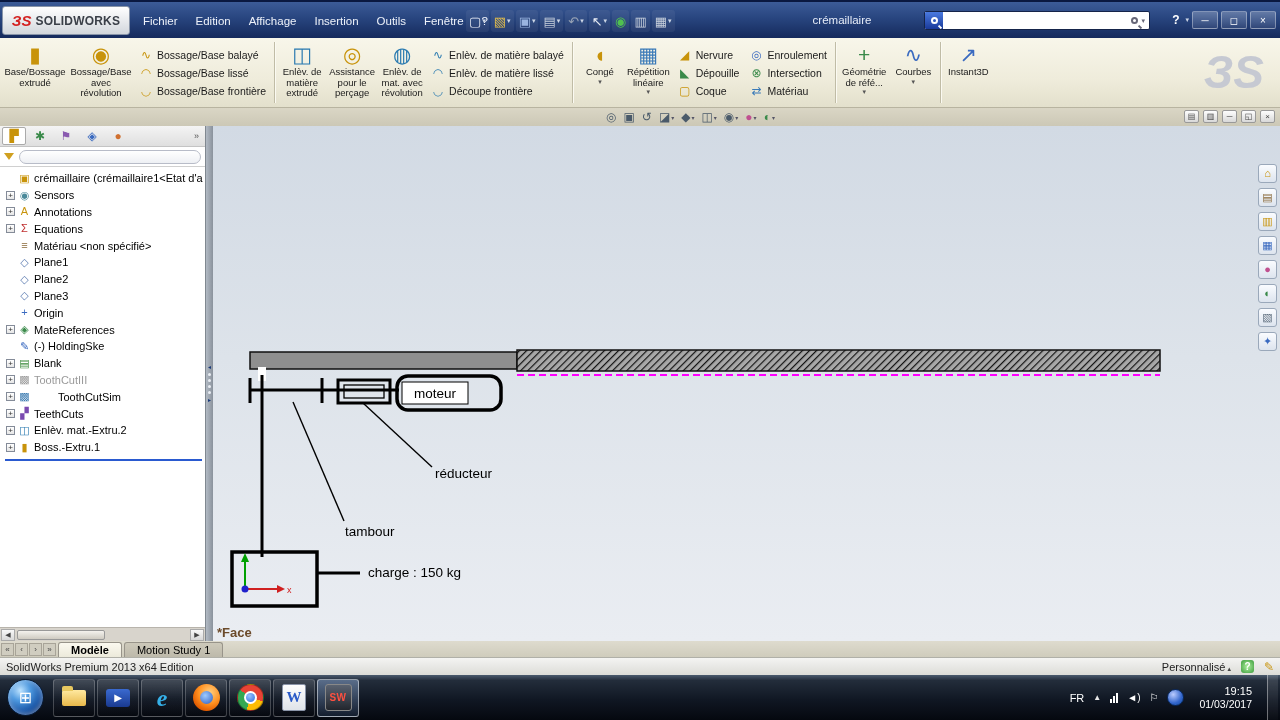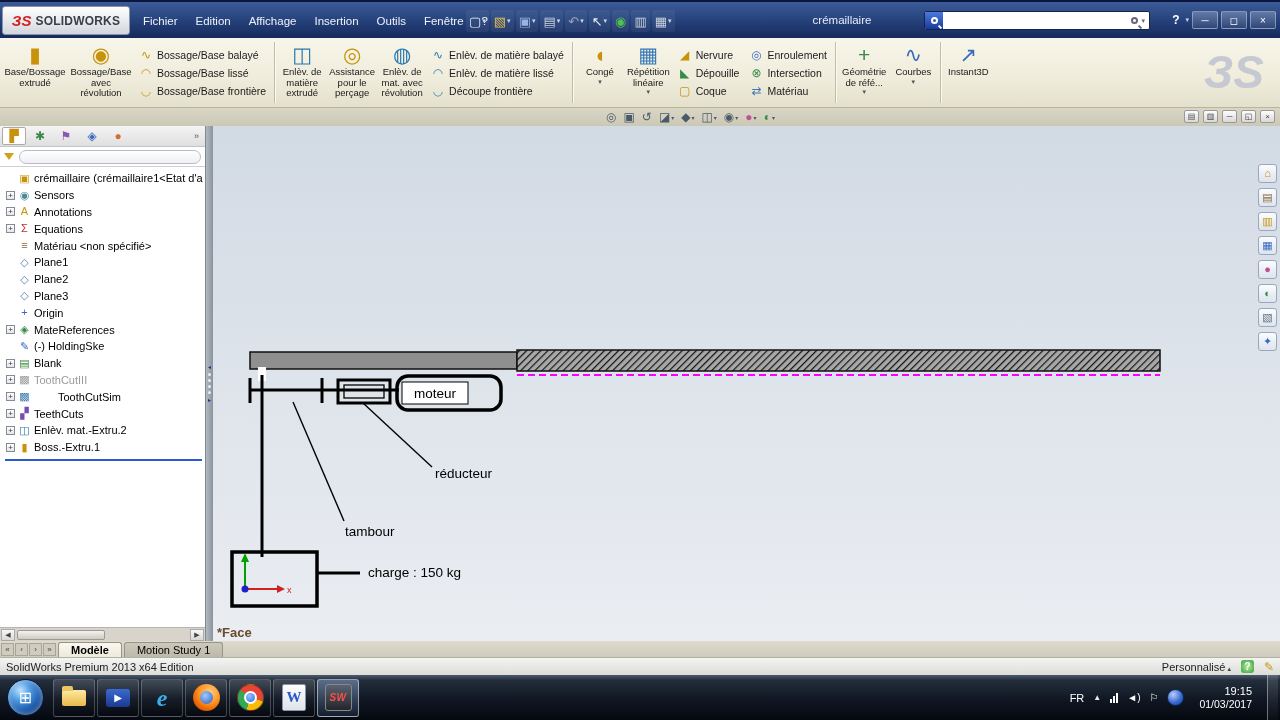--- a/index.html
+++ b/index.html
@@ -137,21 +137,21 @@
   .taskbar{position:absolute;left:0;top:675px;width:1280px;height:45px;
     background:linear-gradient(180deg,#4a5a6e 0%,#232d3b 12%,#101723 55%,#05080f 100%);
     display:flex;align-items:center;}
   .startorb{width:37px;height:37px;border-radius:50%;margin:0 8px 0 7px;flex:none;
     background:radial-gradient(circle at 35% 30%,#bfe4ff 0%,#4f9ae0 30%,#1a57a8 62%,#0a2a66 88%);
     border:1px solid #0a1a30;box-shadow:inset 0 0 6px rgba(255,255,255,.55);
     display:flex;align-items:center;justify-content:center;color:#fff;font-size:16px;}
   .tapp{width:42px;height:38px;margin:0 1px;border-radius:3px;flex:none;
     background:linear-gradient(rgba(255,255,255,.14),rgba(255,255,255,.03) 50%,rgba(0,0,0,.12));
     border:1px solid rgba(255,255,255,.22);display:flex;align-items:center;justify-content:center;}
-  .tapp.active{background:linear-gradient(rgba(170,205,255,.4),rgba(90,130,190,.16));border-color:rgba(255,255,255,.5);font-style:italic;}
+  .tapp.active{background:linear-gradient(rgba(170,205,255,.4),rgba(90,130,190,.16));border-color:rgba(255,255,255,.5);}
   .i-folder{width:24px;height:16px;background:linear-gradient(#ffe9a0,#e8b84a);border-radius:2px;position:relative;}
   .i-folder::before{content:"";position:absolute;top:-4px;left:0;width:11px;height:5px;background:#e8c860;border-radius:2px 2px 0 0;}
   .i-media{width:24px;height:18px;background:linear-gradient(#3a6ad0,#1a3a90);border-radius:3px;
     color:#fff;font-size:10px;display:flex;align-items:center;justify-content:center;}
   .i-ie{font-size:24px;line-height:24px;color:#35b0e8;font-style:italic;font-weight:bold;
     font-family:"Liberation Serif",serif;}
   .i-ffx{width:27px;height:27px;border-radius:50%;position:relative;
     background:radial-gradient(circle at 62% 32%,#ffd080 0%,#ff9020 45%,#e05a00 75%,#a43a00 100%);}
   .i-ffx::after{content:"";position:absolute;inset:7px;border-radius:50%;
     background:radial-gradient(circle at 40% 35%,#9ecbff,#2a5ac0);}

